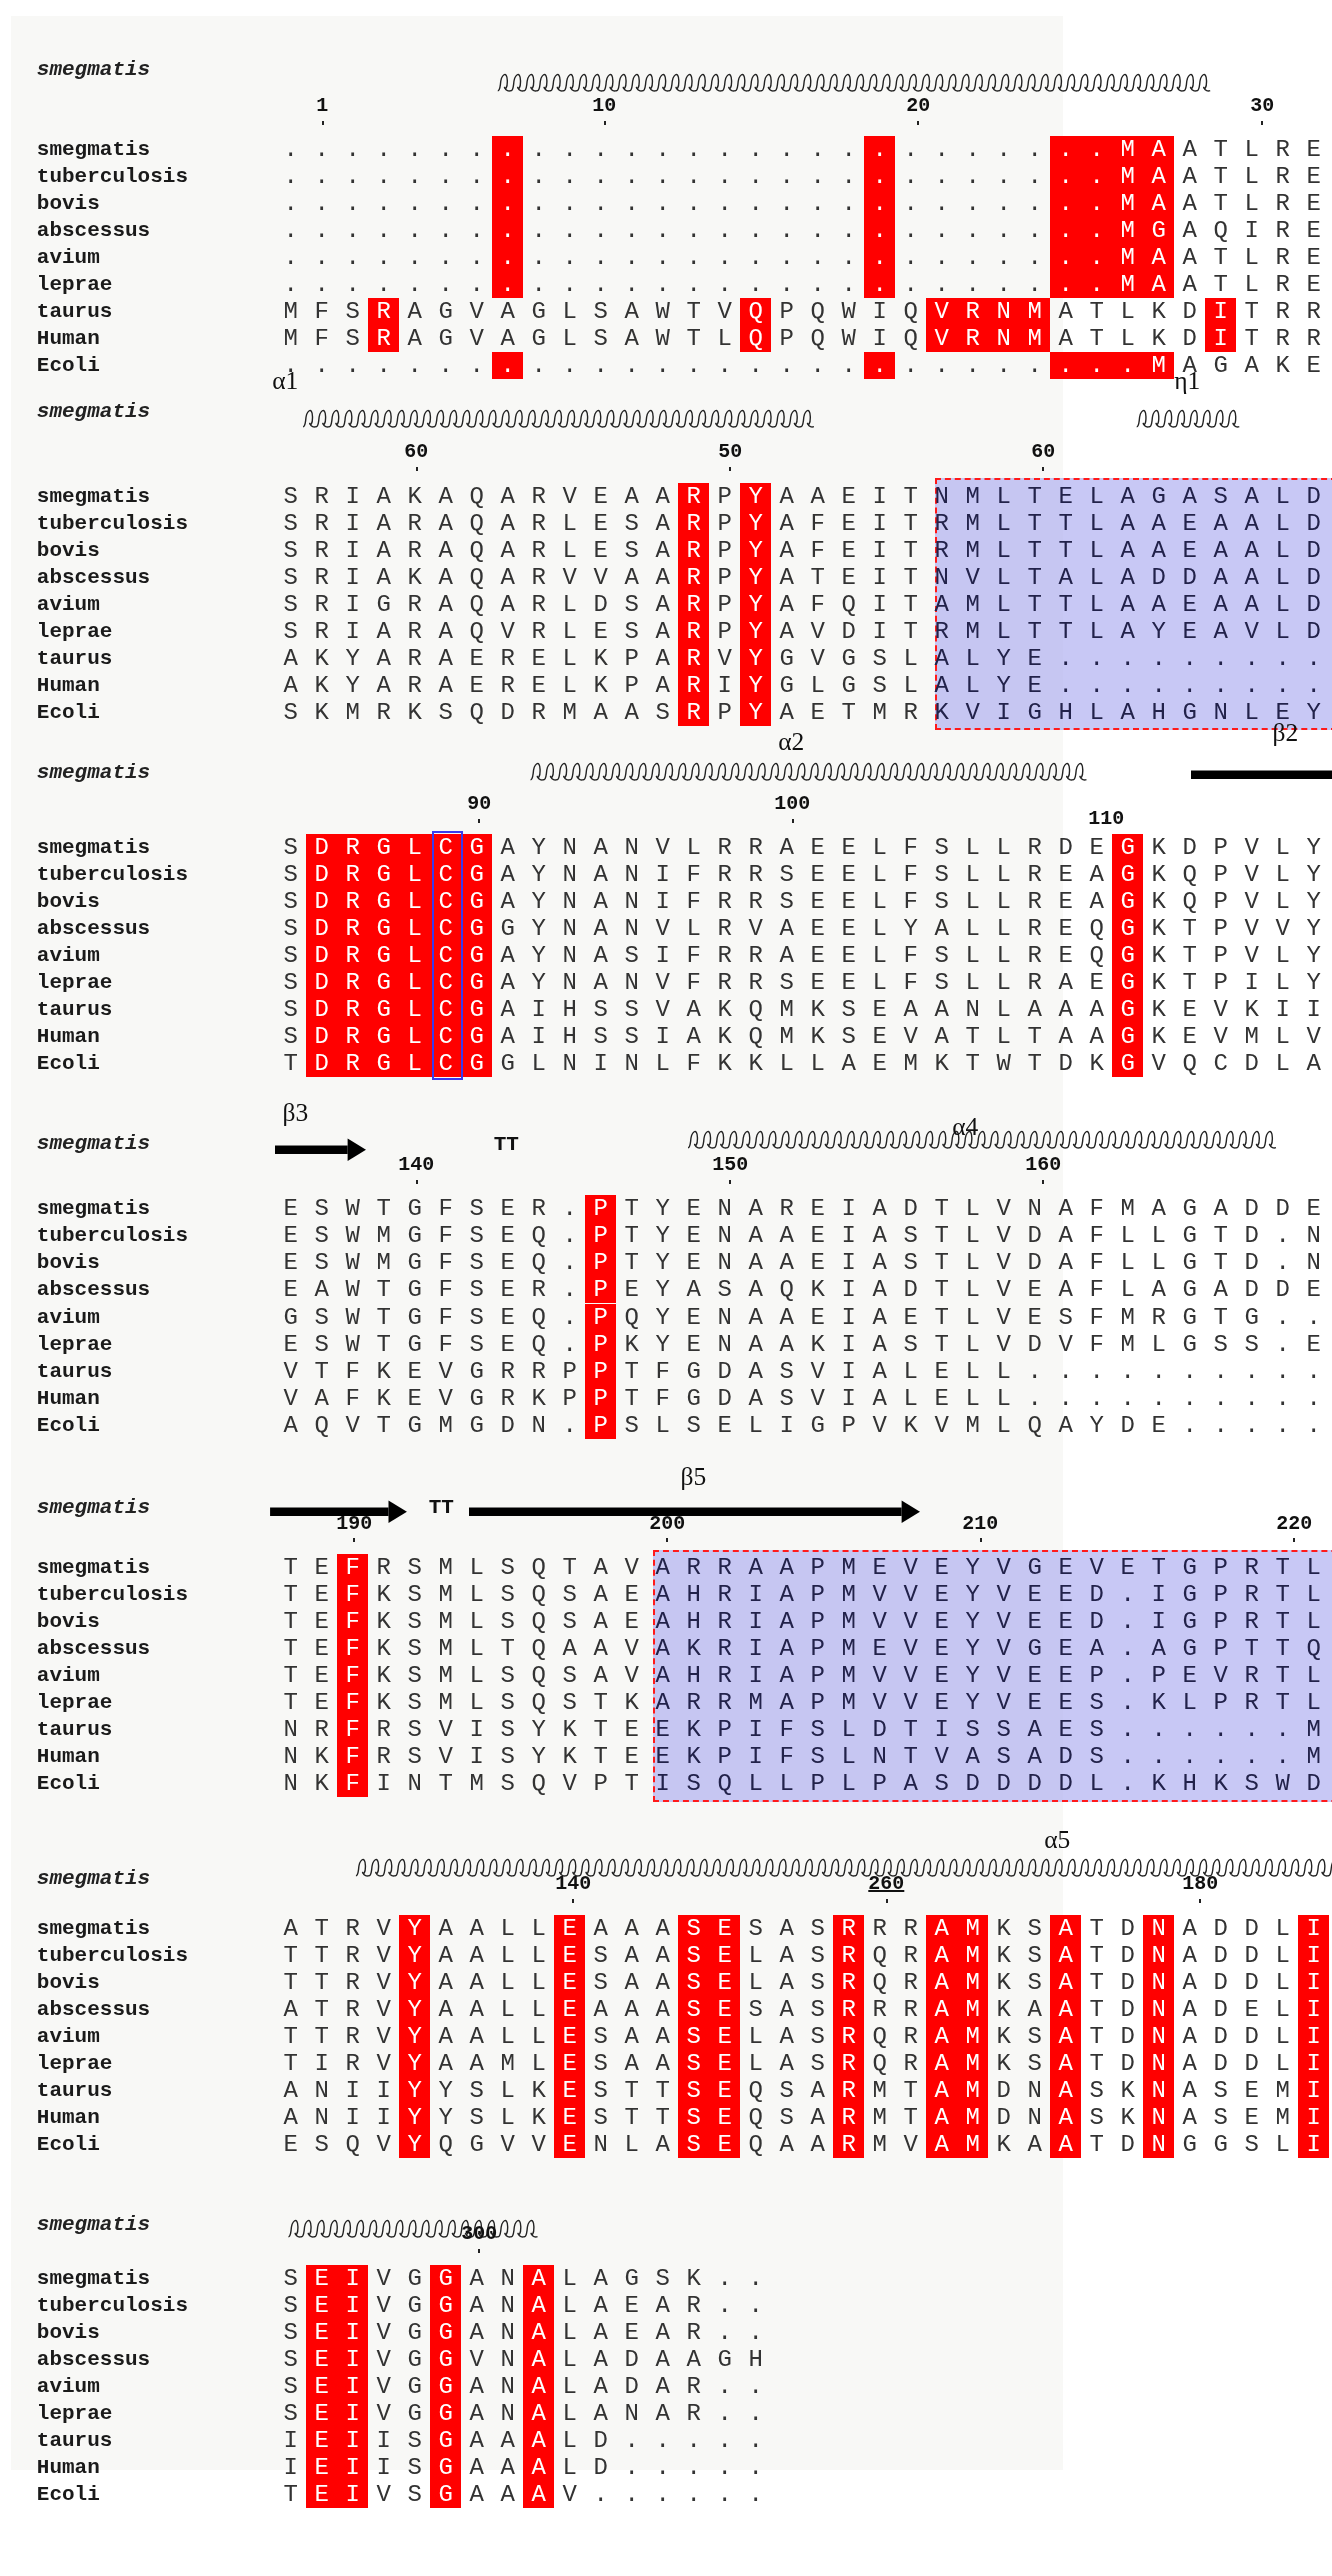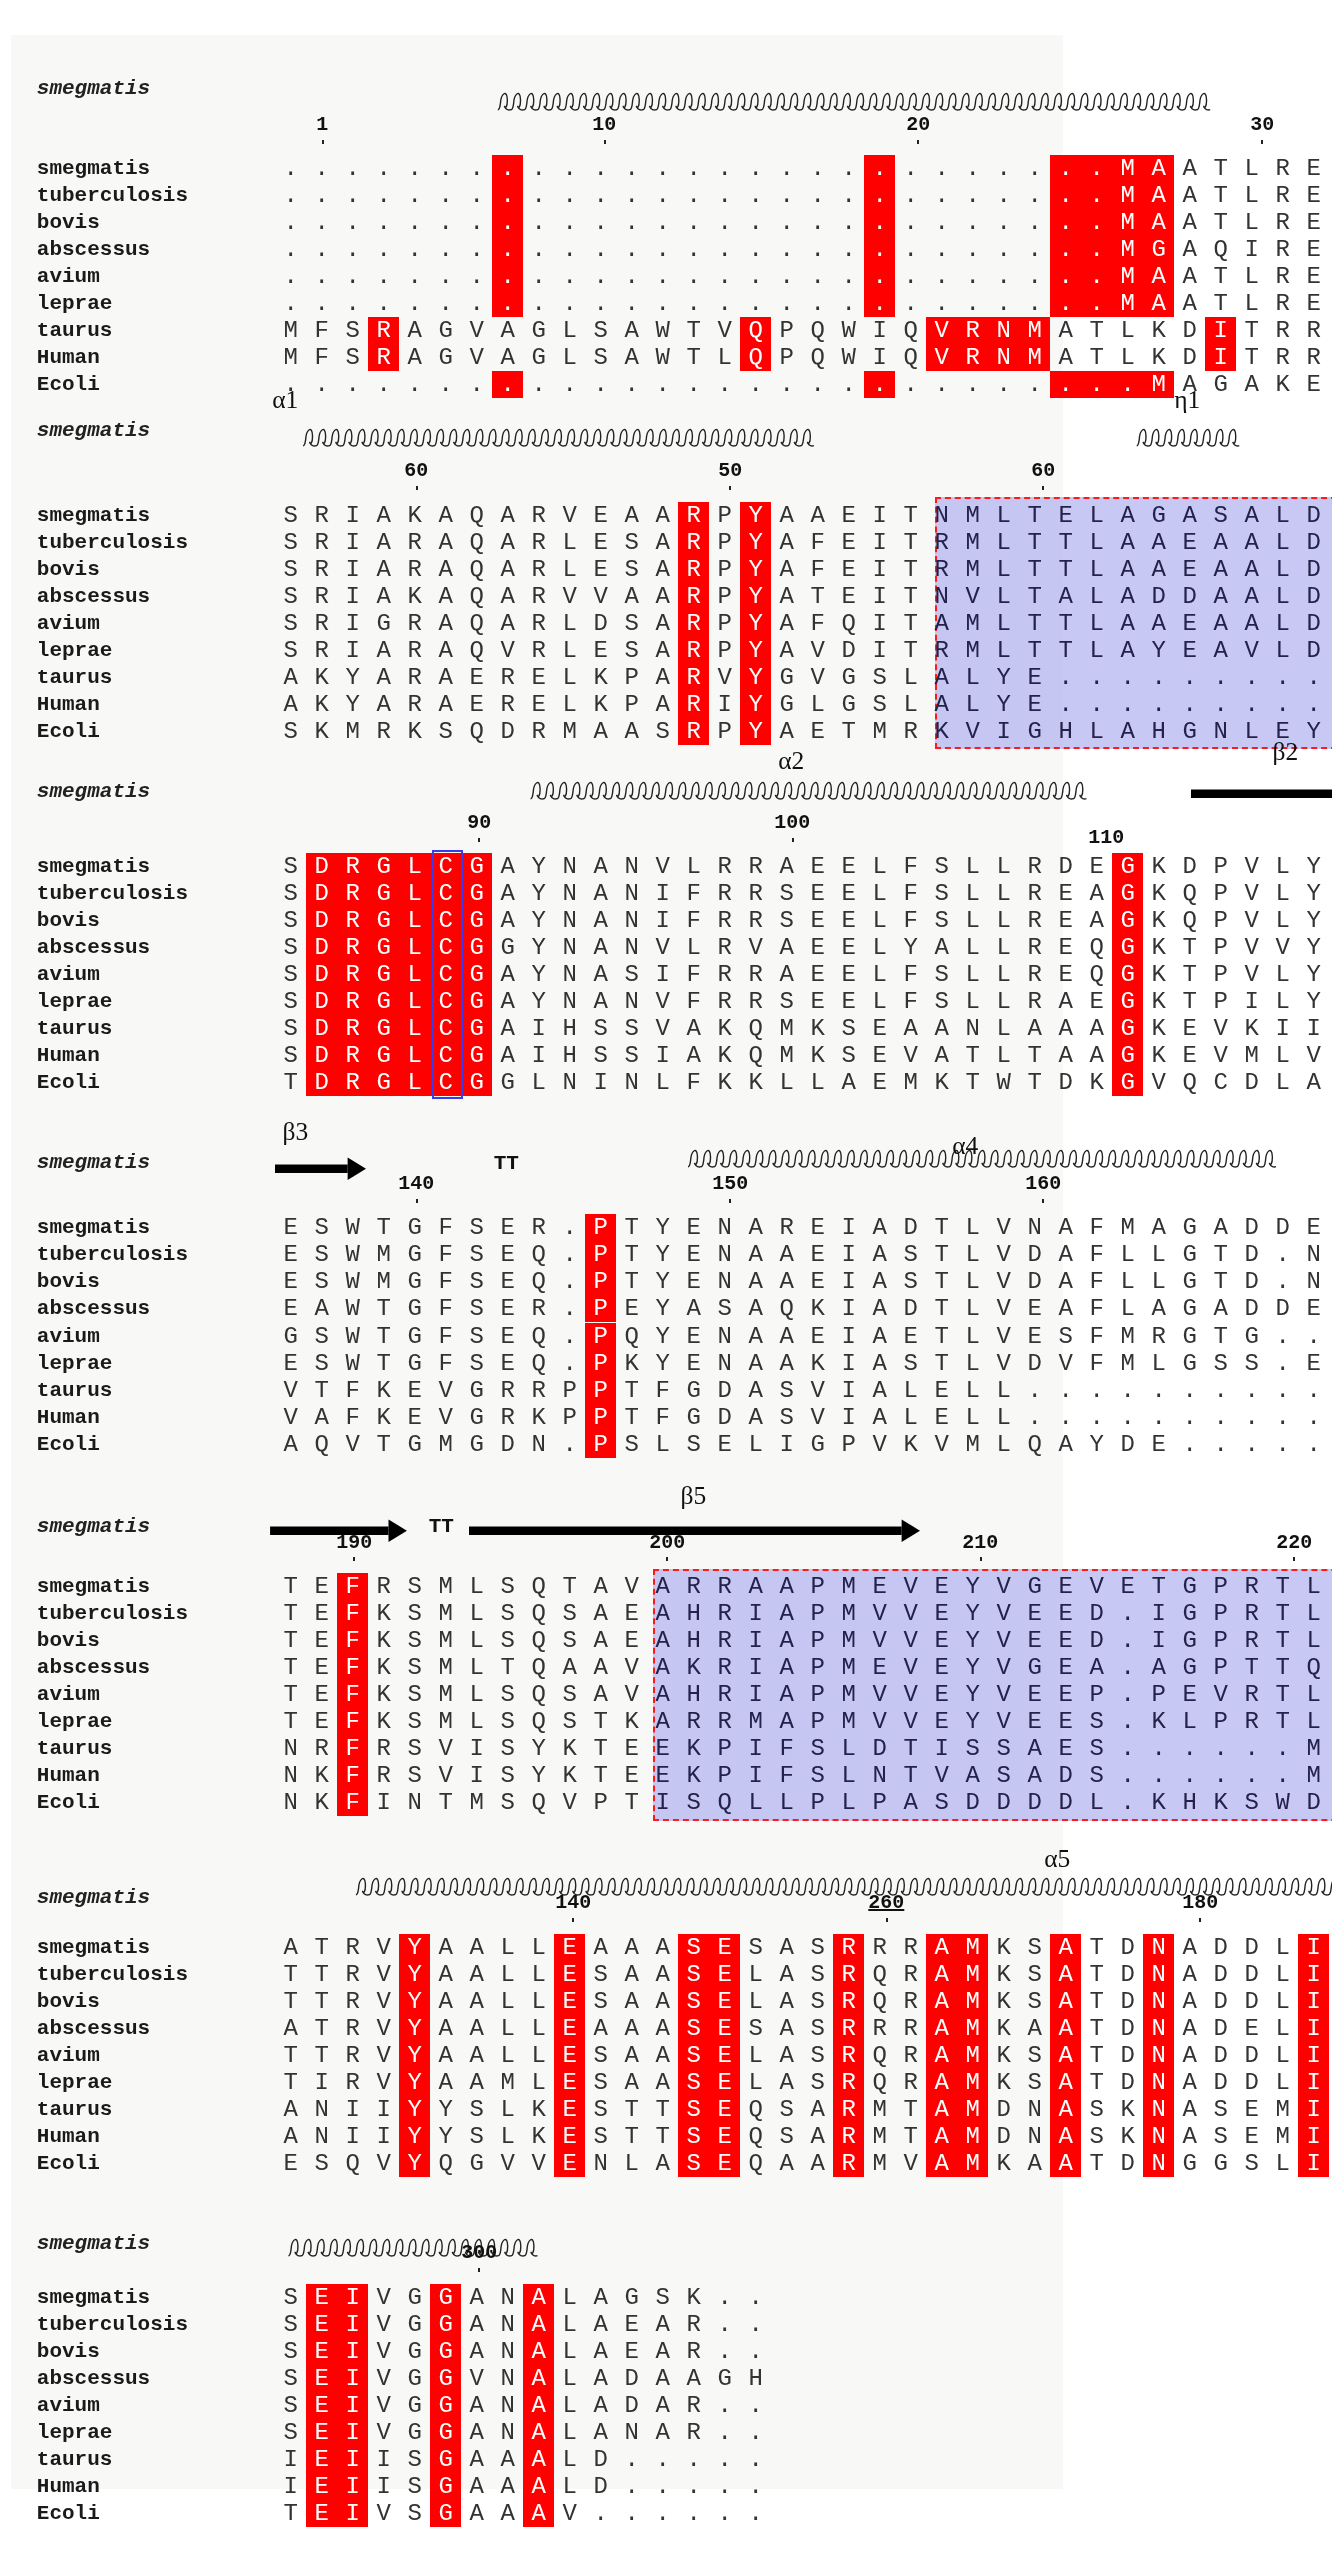--- a/index.html
+++ b/index.html
@@ -1,17 +1,17 @@
 <!DOCTYPE html>
 <html style="font-size:11.3px"><head>
 <meta charset="utf-8">
 <style>
   html, body { margin:0; padding:0; background:#ffffff; }
   body { width:1332px; height:2576px; position:relative; overflow:hidden; font-family:"Liberation Mono","DejaVu Sans Mono",monospace; }
-  #panel { position:absolute; left:11.3px; top:35px; width:1052px; height:2454px; background:#f8f8f6; }
+  #panel { position:absolute; left:11.3px; top:16px; width:1052px; height:2454px; background:#f8f8f6; }
   .struct-label { position:absolute; left:25.5px; font-family:"Liberation Mono","DejaVu Sans Mono",monospace; font-style:italic; font-weight:bold; font-size:21px; color:#222; }
   .ss-name { position:absolute; font-family:"Liberation Serif","DejaVu Serif",serif; font-size:25.5px; color:#111; transform:translateX(-50%); white-space:nowrap; }
   .tt { position:absolute; font-weight:bold; font-size:21px; color:#111; transform:translateX(-50%); }
   .helix { position:absolute; height:25.5px; }
   .arrow { position:absolute; height:11.3px; }
   .num { position:absolute; font-weight:bold; font-size:20px; color:#111; transform:translateX(-50%); }
   .tick { position:absolute; width:2.1px; height:4.2px; background:#222; }
   .row { position:absolute; left:0; height:27px; width:1052px; }
   .name { position:absolute; left:25.5px; font-weight:bold; font-size:21px; color:#1a1a1a; line-height:27px; }
   .seq { position:absolute; left:264px; top:0; height:27px; display:flex; }

